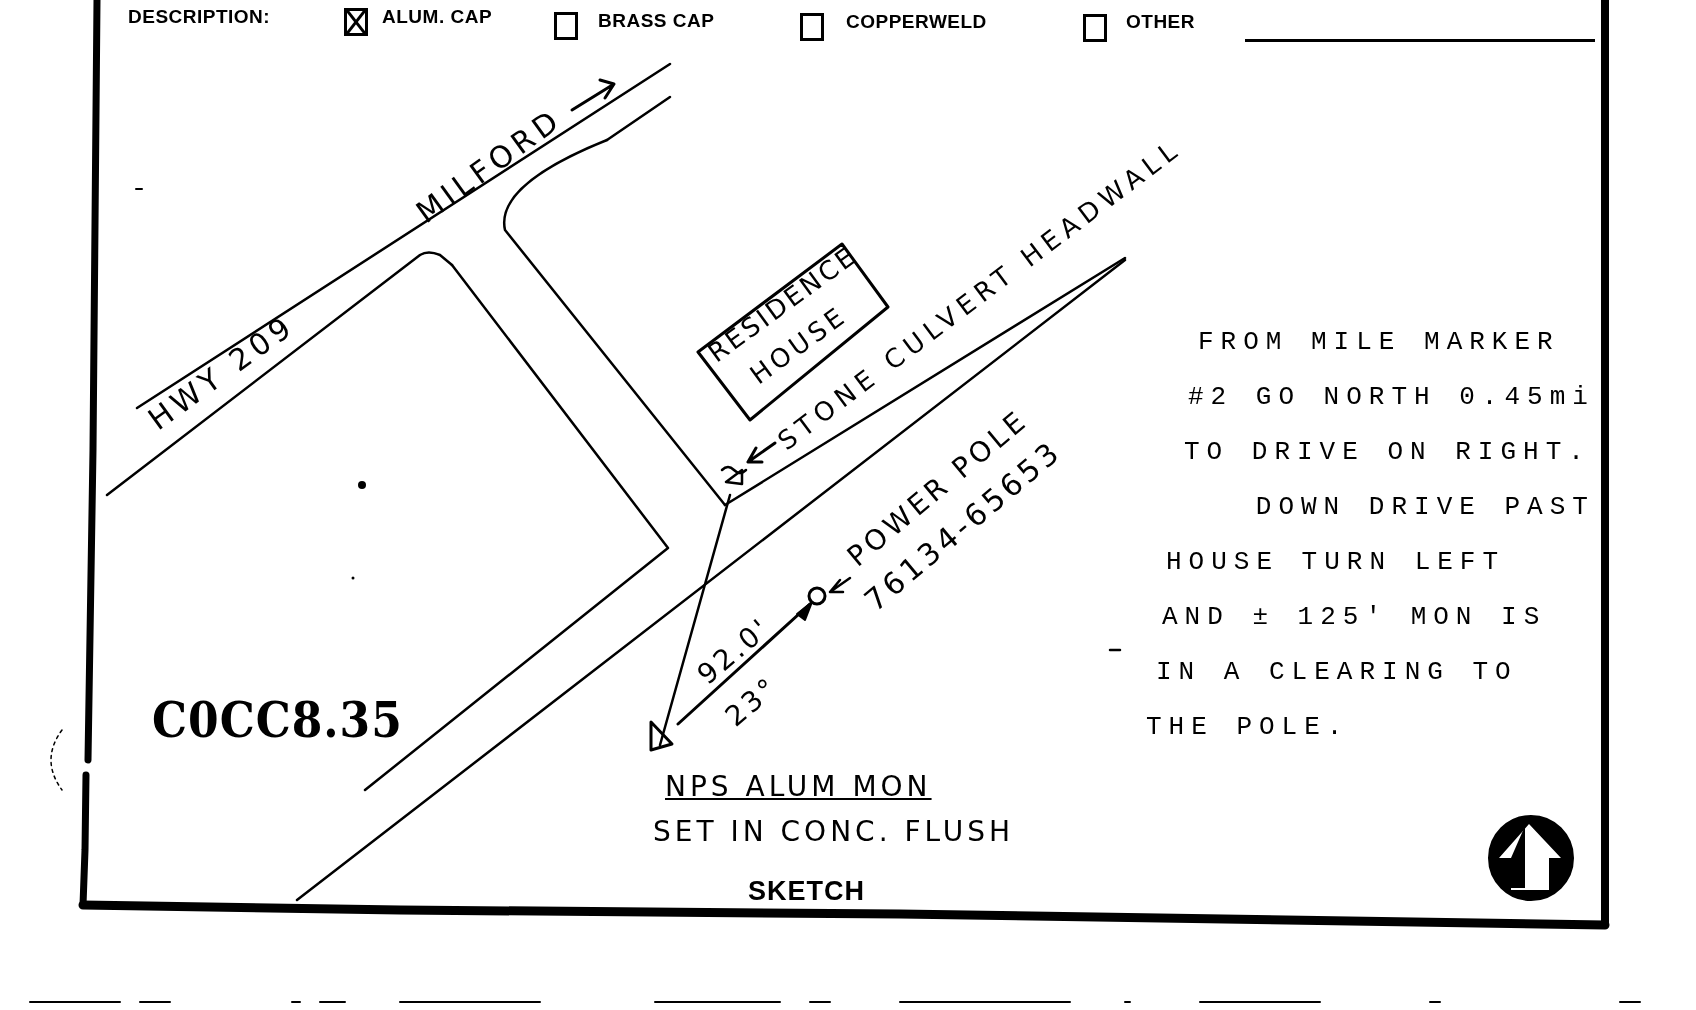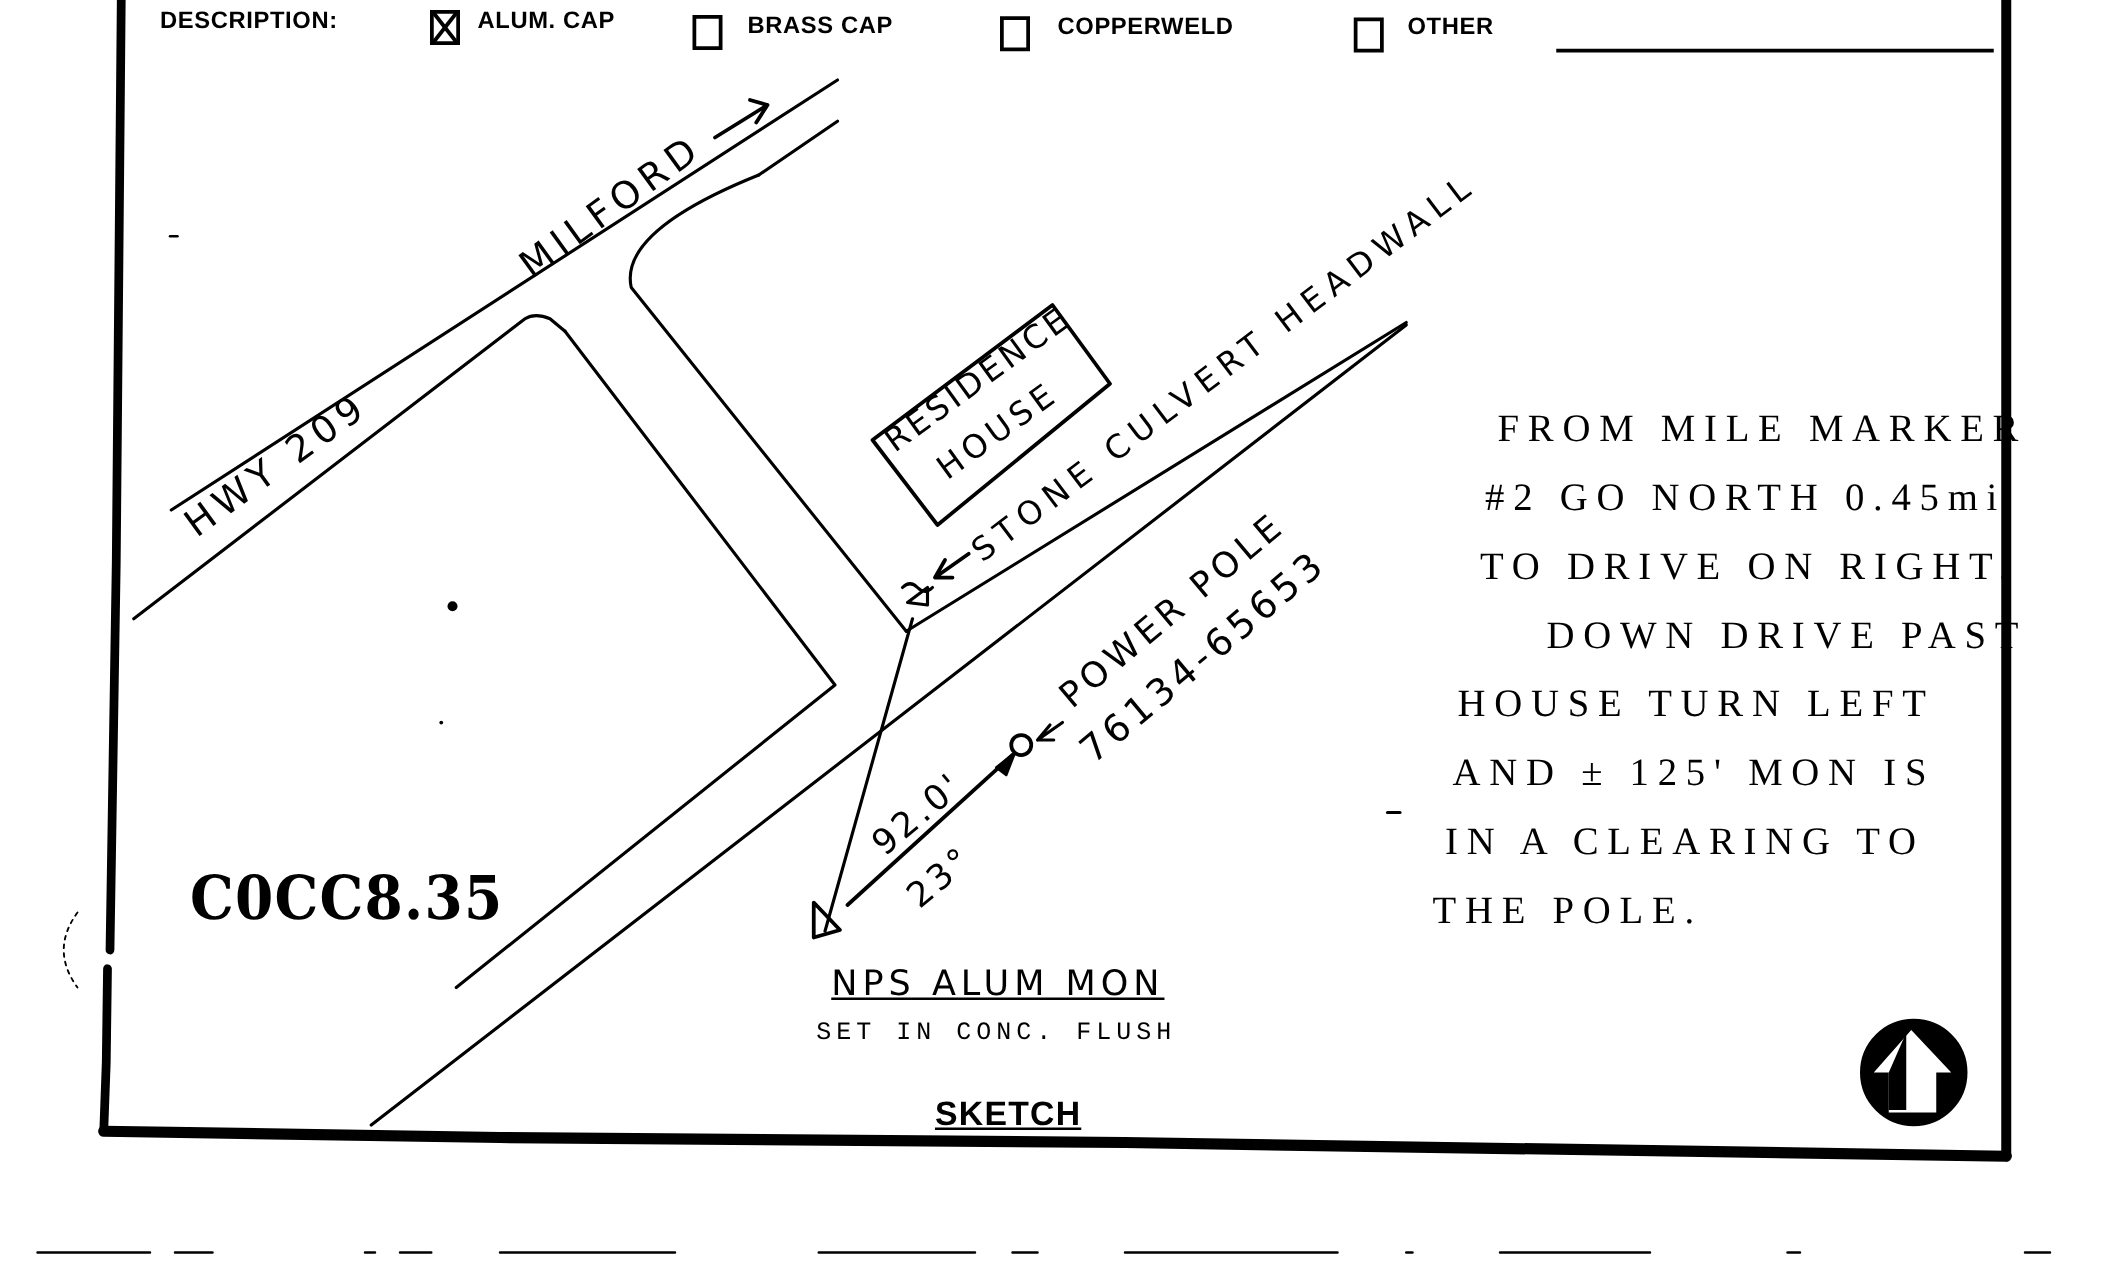--- a/index.html
+++ b/index.html
@@ -7,21 +7,21 @@
   .abs { position:absolute; }
   svg.sketch { position:absolute; left:0; top:0; width:1696px; height:1010px; }
   .form-label { font-family:"Liberation Sans", sans-serif; font-weight:bold; font-size:19px; letter-spacing:0.5px; white-space:nowrap; }
   .checkbox { position:absolute; width:24px; height:28px; border:3px solid #000; box-sizing:border-box; }
   .checkbox.checked::before, .checkbox.checked::after { content:""; position:absolute; left:50%; top:50%; width:30px; height:3px; background:#000; }
   .checkbox.checked::before { transform:translate(-50%,-50%) rotate(52deg); }
   .checkbox.checked::after { transform:translate(-50%,-50%) rotate(-52deg); }
   .other-line { position:absolute; height:3px; background:#000; }
   .hand { font-family:"DejaVu Sans", sans-serif; font-size:30px; letter-spacing:5px; white-space:nowrap; transform-origin:left bottom; }
   .notes { position:absolute; left:1160px; top:315px; }
-  .notes div { font-family:Liberation Serif, serif; font-size:31px; letter-spacing:7px; white-space:nowrap; height:55px; line-height:55px; }
+  .notes div { font-family:Liberation Mono, monospace; font-size:26px; letter-spacing:7px; white-space:nowrap; height:55px; line-height:55px; }
   .stamp { font-family:"DejaVu Serif", serif; font-weight:bold; font-size:44px; letter-spacing:1px; transform:scaleY(1.1); }
   .sketch-title { font-family:"Liberation Sans", sans-serif; font-weight:bold; font-size:27px; letter-spacing:1px; }
   .north { position:absolute; left:1488px; top:815px; width:86px; height:86px; border-radius:50%; border:3px solid #000; background:#000; box-sizing:border-box; overflow:hidden; }
 </style>
 </head>
 <body>
 
 <svg class="sketch" viewBox="0 0 1696 1010" xmlns="http://www.w3.org/2000/svg">
   <g fill="none" stroke="#000" stroke-linecap="round" stroke-linejoin="round">
 
@@ -91,35 +91,35 @@
 
 <div class="abs hand" style="left:790px; top:426px; font-size:26px; letter-spacing:6px; transform:rotate(-37deg);">STONE CULVERT HEADWALL</div>
 
 <div class="abs hand" style="left:862px; top:540px; font-size:28px; letter-spacing:4px; transform:rotate(-40deg);">POWER POLE</div>
 <div class="abs hand" style="left:880px; top:583px; font-size:30px; letter-spacing:4px; transform:rotate(-40deg);">76134-65653</div>
 
 <div class="abs hand" style="left:712px; top:658px; font-size:28px; letter-spacing:3px; transform:rotate(-40deg);">92.0'</div>
 <div class="abs hand" style="left:740px; top:700px; font-size:28px; letter-spacing:3px; transform:rotate(-40deg);">23°</div>
 
 <div class="abs hand" style="left:665px; top:770px; font-size:28px; letter-spacing:4px;text-decoration:underline;">NPS ALUM MON</div>
-<div class="abs hand" style="left:653px; top:815px; font-size:20px; letter-spacing:4px;font-family:Liberation Mono, monospace;">SET IN CONC. FLUSH</div>
+<div class="abs hand" style="left:653px; top:815px; font-size:28px; letter-spacing:4px;">SET IN CONC. FLUSH</div>
 
 <div class="notes">
   <div style="margin-left:38px;">FROM MILE MARKER</div>
   <div style="margin-left:28px;">#2 GO NORTH 0.45mi</div>
   <div style="margin-left:24px;">TO DRIVE ON RIGHT.</div>
   <div style="margin-left:20px;text-align:right;">DOWN DRIVE PAST</div>
   <div style="margin-left:6px;">HOUSE TURN LEFT</div>
   <div style="margin-left:2px;">AND ± 125' MON IS</div>
   <div style="margin-left:-4px;">IN A CLEARING TO</div>
   <div style="margin-left:-14px;">THE POLE.</div>
 </div>
 
 <div class="abs stamp" style="left:152px; top:694px;">C0CC8.35</div>
 
-<div class="abs sketch-title" style="left:748px; top:876px;text-decoration:underline;">SKETCH</div>
+<div class="abs sketch-title" style="left:748px; top:876px;">SKETCH</div>
 
 <div class="north">
   <svg width="80" height="80" viewBox="0 0 80 80" style="position:absolute; left:0; top:0;">
     <path d="M38 6 L70 40 L58 40 L58 72 L20 72 L20 40 L8 40 Z" fill="#fff"></path>
     <path d="M20 40 L20 70 L34 70 L34 8 Z" fill="#000"></path>
   </svg>
 </div>
 
 </body></html>

